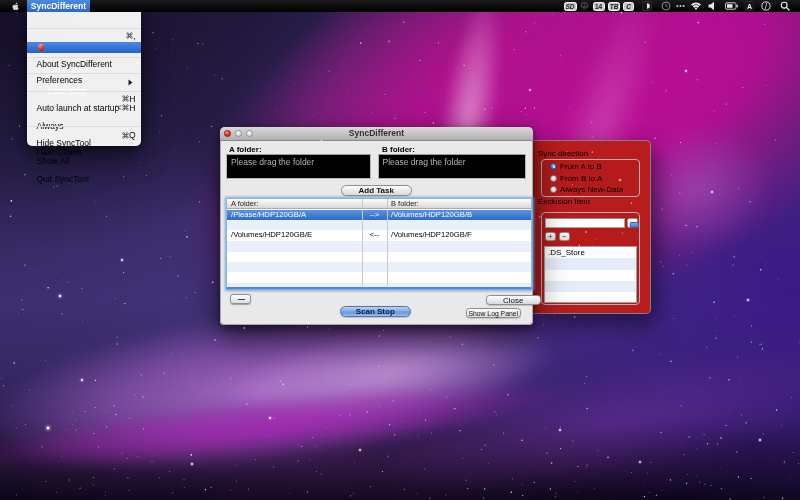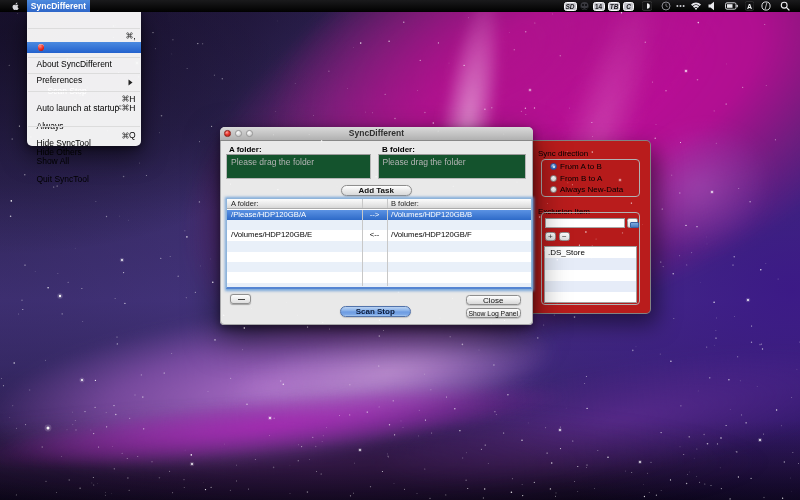--- a/index.html
+++ b/index.html
@@ -55,21 +55,21 @@
 #win{position:absolute;left:220px;top:127px;width:313px;height:197.5px;background:#e9e9e9;border-radius:5px 5px 4px 4px;outline:1px solid rgba(70,70,75,0.4);outline-offset:-1px;
  box-shadow:0 14px 34px rgba(0,0,0,0.62), 0 3px 10px rgba(0,0,0,0.45);z-index:20;}
 #titlebar{position:absolute;left:0;top:0;width:313px;height:13.5px;border-radius:5px 5px 0 0;
  background:linear-gradient(#d9d9d9,#bdbdbd 70%,#b0b0b0);border-bottom:1px solid #888;}
 #wtitle{position:absolute;left:0;top:0;width:313px;text-align:center;font-size:8.5px;font-weight:bold;color:#303030;line-height:13px;}
 .tl{position:absolute;top:130.4px;width:6.6px;height:6.6px;border-radius:50%;}
 #tlr{left:224px;background:radial-gradient(circle at 35% 28%, #ffa5a0 0%, #ec3a30 45%, #b01a10 100%);border:0.5px solid #8a2018;}
 #tlg1{left:235.2px;background:radial-gradient(circle at 35% 28%, #fdfdfd 0%, #d8d8d8 60%, #b8b8b8 100%);border:0.5px solid #979797;}
 #tlg2{left:246.4px;background:radial-gradient(circle at 35% 28%, #fdfdfd 0%, #d8d8d8 60%, #b8b8b8 100%);border:0.5px solid #979797;}
 .flabel{position:absolute;top:144.5px;font-size:8px;font-weight:bold;color:#000;}
-.ffield{position:absolute;top:153.5px;height:25px;background:#14532d;border:1px solid #b6b6b6;border-top-color:#9a9a9a;}
+.ffield{position:absolute;top:153.5px;height:25px;background:#000000;border:1px solid #b6b6b6;border-top-color:#9a9a9a;}
 .ph{position:absolute;left:4px;top:2px;font-size:8.5px;color:#b4b4b4;}
 #addtask{position:absolute;left:340.5px;top:184.5px;width:71.5px;height:11.5px;border-radius:6px;
  background:linear-gradient(#fff,#ececec 45%,#dadada);border:1px solid #8e8e8e;box-shadow:0 0.5px 1px rgba(0,0,0,0.25);
  font-size:8px;font-weight:bold;color:#111;text-align:center;line-height:10.5px;}
 
 #tbl{position:absolute;left:226px;top:197.5px;width:305.5px;height:91px;background:#fff;
  border:1px solid #8fb4da;border-bottom:2px solid #5585d2;box-shadow:0 0 2.5px 1.5px rgba(100,155,215,0.85);}
 #thead{position:absolute;left:0;top:0;width:303.5px;height:10px;background:linear-gradient(#fcfcfc,#e2e2e2 75%,#d6d6d6);border-bottom:1px solid #acacac;}
 .th{position:absolute;top:0;font-size:7.5px;color:#222;line-height:10px;}
 .colsepA{position:absolute;left:135px;top:0;width:1px;height:100%;background:#c8c8c8;}
@@ -87,21 +87,21 @@
 #minusbtn{position:absolute;left:230px;top:293.5px;width:21px;height:10px;border-radius:3px;
  background:linear-gradient(#fdfdfd,#dedede);border:1px solid #909090;box-shadow:0 0.5px 1px rgba(0,0,0,0.3);}
 #minusbtn:after{content:"";position:absolute;left:6.5px;top:4px;width:7px;height:1.4px;background:#444;}
 #scanbtn{position:absolute;left:340px;top:305.5px;width:70.5px;height:11.5px;border-radius:6px;
  background:linear-gradient(#b9d2f2 0%,#8db4ea 38%,#6d9ce2 55%,#7aa6e6 82%,#a6c8f0 100%);
  border:1px solid #5273ab;box-shadow:0 0.5px 1px rgba(0,0,0,0.3);
  font-size:8px;font-weight:bold;color:#0a1a3a;text-align:center;line-height:10.5px;}
 .graybtn{position:absolute;left:466px;width:54.5px;border-radius:3.5px;
  background:linear-gradient(#fdfdfd,#ececec 50%,#d8d8d8);border:1px solid #8e8e8e;box-shadow:0 0.5px 1px rgba(0,0,0,0.3);
  text-align:center;color:#111;}
-#closebtn{top:294.5px;height:10px;font-size:8px;line-height:9px;}
+#closebtn{top:294.5px;height:10px;font-size:8px;line-height:9px;margin-left:20px;}
 #logbtn{top:308px;height:10px;font-size:6.8px;line-height:9px;}
 
 #drawer{position:absolute;left:533px;top:139.5px;width:117.5px;height:174px;background:#b91c1c;
  border:1px solid #828282;border-left:none;border-radius:0 5px 5px 0;
  box-shadow:6px 10px 22px rgba(0,0,0,0.5);z-index:10;}
 .dlab{position:absolute;left:5px;font-size:8px;color:#000;}
 .groupbox{position:absolute;left:7.5px;width:99px;border:1px solid #b2b2b2;border-radius:4px;background:rgba(0,0,0,0.015);}
 #gb1{top:18px;height:38.5px;}
 #gb2{top:71px;height:93.5px;}
 .radio{position:absolute;left:17px;width:7px;height:7px;border-radius:50%;background:radial-gradient(circle at 40% 30%,#fff,#e0e0e0 70%,#c8c8c8);border:1px solid #8a8a8a;}
@@ -760,21 +760,21 @@
 
 <div id="drawer">
   <div class="dlab" style="top:8px">Sync direction</div>
   <div class="groupbox" id="gb1"></div>
   <div class="radio" id="radio1" style="top:22.5px"></div>
   <div class="rlab" style="top:21.5px">From A to B</div>
   <div class="radio" style="top:34px"></div>
   <div class="rlab" style="top:33px">From B to A</div>
   <div class="radio" style="top:45.5px"></div>
   <div class="rlab" style="top:44.5px">Always New-Data</div>
-  <div class="dlab" style="top:66px">Exclusion Item</div>
+  <div class="dlab" style="top:56px">Exclusion Item</div>
   <div class="groupbox" id="gb2"></div>
   <div id="exfield"></div>
   <div id="exbrowse"></div>
   <div class="pm" id="plus">+</div>
   <div class="pm" id="minus2">−</div>
   <div id="exlist">
       <div id="dsstore">.DS_Store</div>
     </div>
 </div>
 

